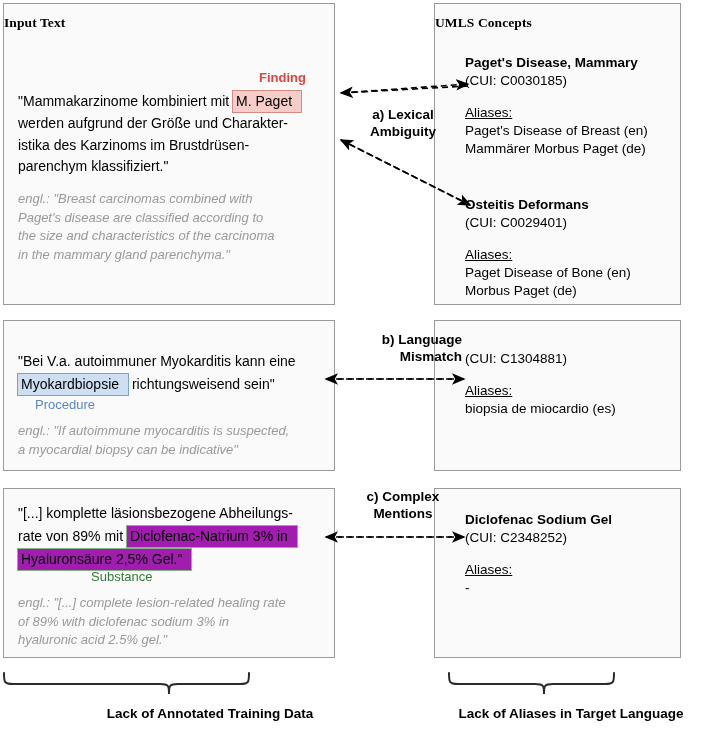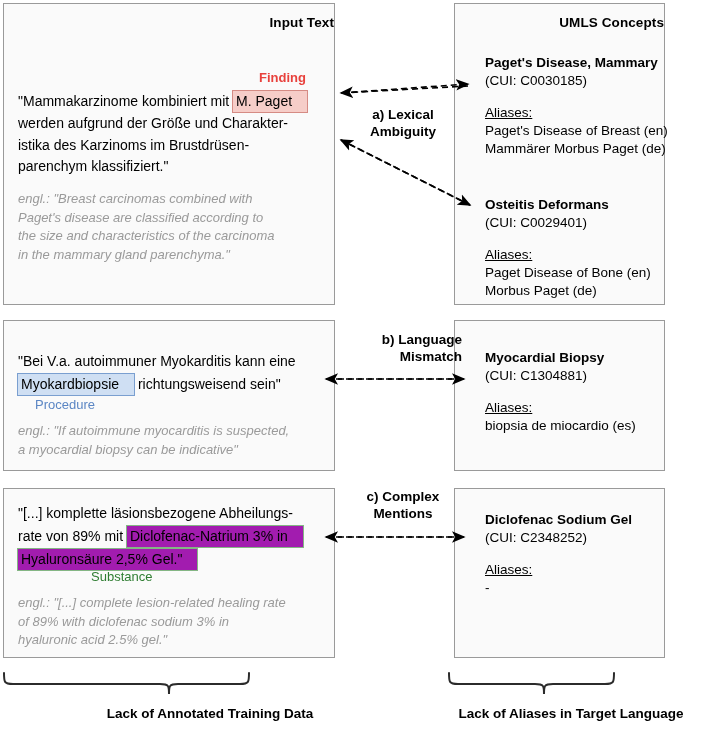--- a/index.html
+++ b/index.html
@@ -22,32 +22,33 @@
     height: 729px;
   }
   .panel {
     position: absolute;
     box-sizing: border-box;
     background: #fafafa;
     border: 1.5px solid #9a9a9a;
   }
   
   .col-left  { left: 3px;   width: 332px; }
-  .col-right { left: 454px; width: 211px; }
+  .col-right { left: 434px; width: 247px; }
 
   .row-a { top: 3px;   height: 302px; }
   .row-b { top: 320px; height: 151px; }
   .row-c { top: 488px; height: 170px; }
 
   .panel-title {
-    text-align: right;
+    text-align: left;
     font-weight: bold;
     font-size: 13.5px;
     margin-top: 11px;
     letter-spacing: 0.1px;
+    font-family: Liberation Serif, serif;
   }
 
   
   .src-text {
     position: absolute;
     font-size: 14px;
     line-height: 21.5px;
     color: #000;
     white-space: nowrap;
   }
@@ -58,21 +59,21 @@
     line-height: 18.5px;
     font-style: italic;
     color: #9a9a9a;
     white-space: nowrap;
   }
 
   
   .hl {
     display: inline-block;
     box-sizing: border-box;
-    padding: 1px 15px 2px 3px;
+    padding: 1px 9px 2px 3px;
     margin: 0 -1px;
     line-height: 18px;
   }
   .hl-finding {
     background: #f6cdc8;
     border: 1px solid #d58b84;
   }
   .hl-procedure {
     background: #cfdff3;
     border: 1px solid #7a9fd0;
@@ -198,21 +199,20 @@
     <div class="tag-label tag-procedure" style="left:31px; top:76px;">Procedure</div>
 
     <div class="engl" style="left:14px; top:101px;">
       <div>engl.: "If autoimmune myocarditis is suspected,</div>
       <div>a myocardial biopsy can be indicative"</div>
     </div>
   </div>
 
   <div class="panel col-right row-b">
     <div class="concept" style="top:28px;">
-      <div class="concept-name">Myocardial Biopsy</div>
       <div class="concept-cui">(CUI: C1304881)</div>
       <div class="aliases-head">Aliases:</div>
       <div class="alias">biopsia de miocardio (es)</div>
     </div>
   </div>
 
   <div class="panel col-left row-c">
     <div class="src-text" style="left:14px; top:14px;">
       <div class="src-line">"[...] komplette läsionsbezogene Abheilungs-</div>
       <div class="src-line"><span>rate von 89% mit </span><span class="hl hl-substance">Diclofenac-Natrium 3% in</span></div>

